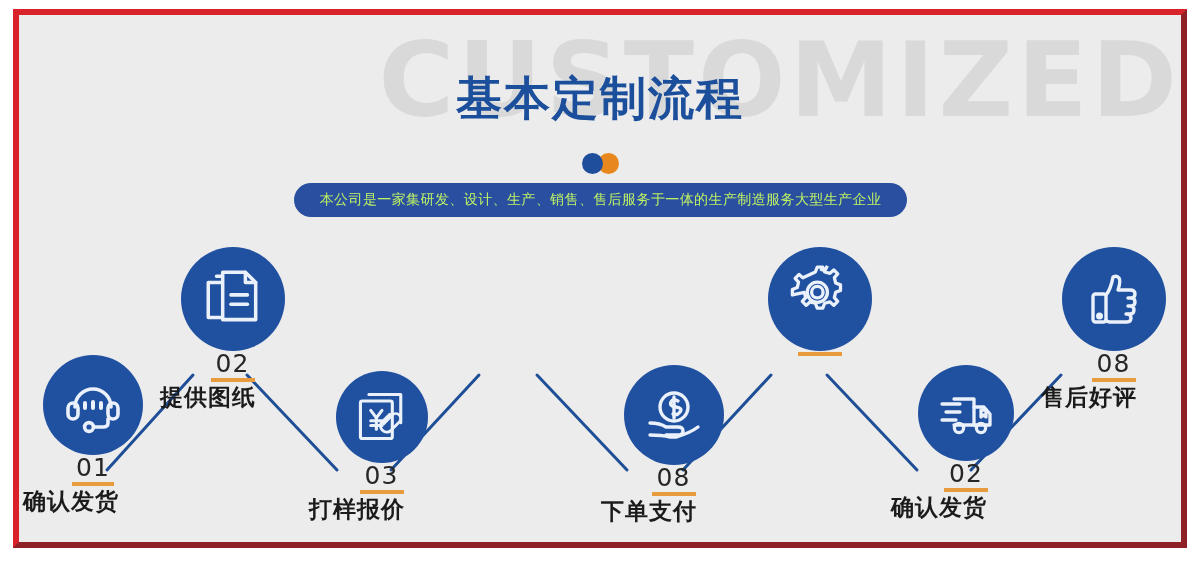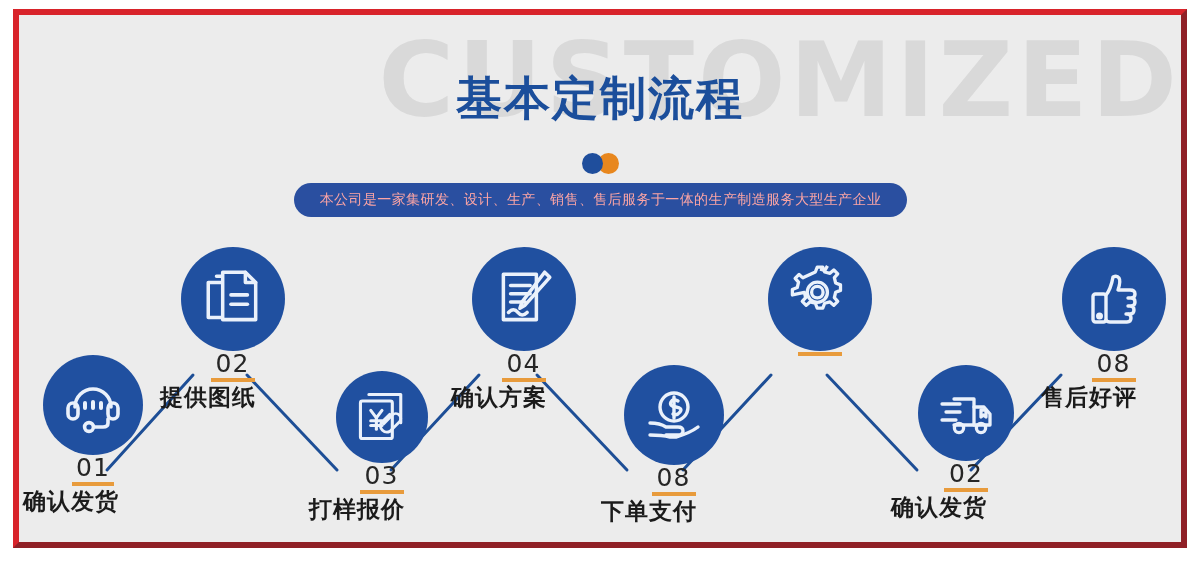--- a/index.html
+++ b/index.html
@@ -75,21 +75,21 @@
   
   #subtitle-pill {
     position:absolute;
     left:275px; top:168px;
     width:613px; height:34px;
     background:#2a4fa0;
     border-radius:17px;
     display:flex; align-items:center; justify-content:center;
   }
   #subtitle-text {
-    color:#fca5a5;
+    color:#bef264;
     font-size:14px;
     letter-spacing:0.4px;
     white-space:nowrap;
     font-weight:500;
   }
 
   
   #connectors { position:absolute; left:0; top:0; width:1162px; height:527px; }
 
   
@@ -208,37 +208,20 @@
             <line x1="20" y1="41" x2="32" y2="41"></line>
             <path d="M39 49 L49 39 a5.5 5.5 0 0 1 8 8 L46 58 a7.5 7.5 0 0 1 -10 -10 L46 38" transform="translate(-2,-6) scale(0.92)"></path>
           </g>
         </svg>
       </div>
       <div class="num">03</div>
       <div class="num-underline" style="width:44px;"></div>
       <div class="caption">打样报价</div>
     </div>
 
-    <div class="step" style="left:432px; top:232px; width:145px;">
-      <div class="circle" style="width:104px;height:104px;margin:0 auto;">
-        <svg width="66" height="66" viewBox="0 0 64 64">
-          <g fill="none" stroke="#eaf1fb" stroke-width="3.4" stroke-linejoin="round" stroke-linecap="round">
-            <path d="M12 8 H44 V52 H12 Z"></path>
-            <line x1="19" y1="19" x2="38" y2="19"></line>
-            <line x1="19" y1="27" x2="38" y2="27"></line>
-            <line x1="19" y1="35" x2="33" y2="35"></line>
-            <path d="M17 45 q5 -5 9 0 t9 0"></path>
-            <path d="M52 6 L57 11 L33 38 L28 41 L30 35 Z"></path>
-          </g>
-        </svg>
-      </div>
-      <div class="num">04</div>
-      <div class="num-underline" style="width:44px;"></div>
-      <div class="caption">确认方案</div>
-    </div>
 
     <div class="step" style="left:582px; top:350px; width:145px;">
       <div class="circle" style="width:100px;height:100px;margin:0 auto;">
         <svg width="64" height="64" viewBox="0 0 64 64">
           <g fill="none" stroke="#eaf1fb" stroke-width="3.4" stroke-linejoin="round" stroke-linecap="round">
             <circle cx="32" cy="24" r="14"></circle>
             <path d="M36 18 q-5 -3 -7 1 t5 5 t4 5 t-7 2"></path>
             <line x1="32" y1="14" x2="32" y2="35"></line>
             <path d="M8 40 q10 0 16 4 h12 q5 0 5 4 t-5 4 H24"></path>
             <path d="M8 52 q12 0 20 2 h6 q14 -4 22 -10"></path>

